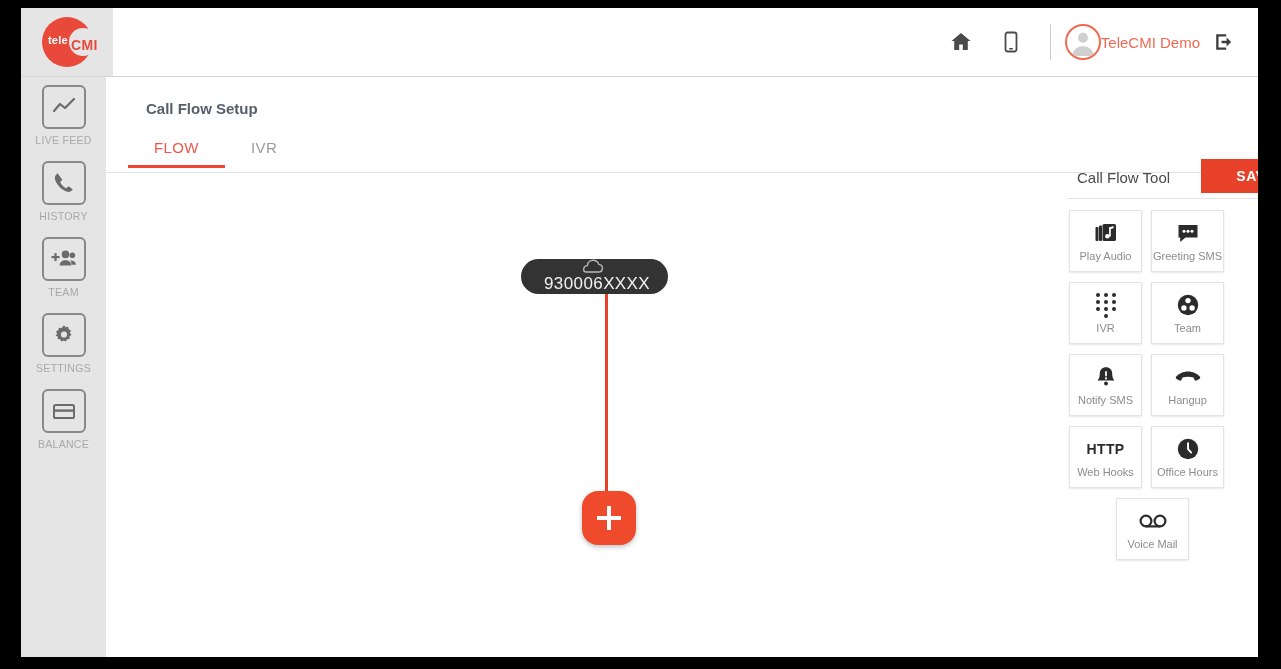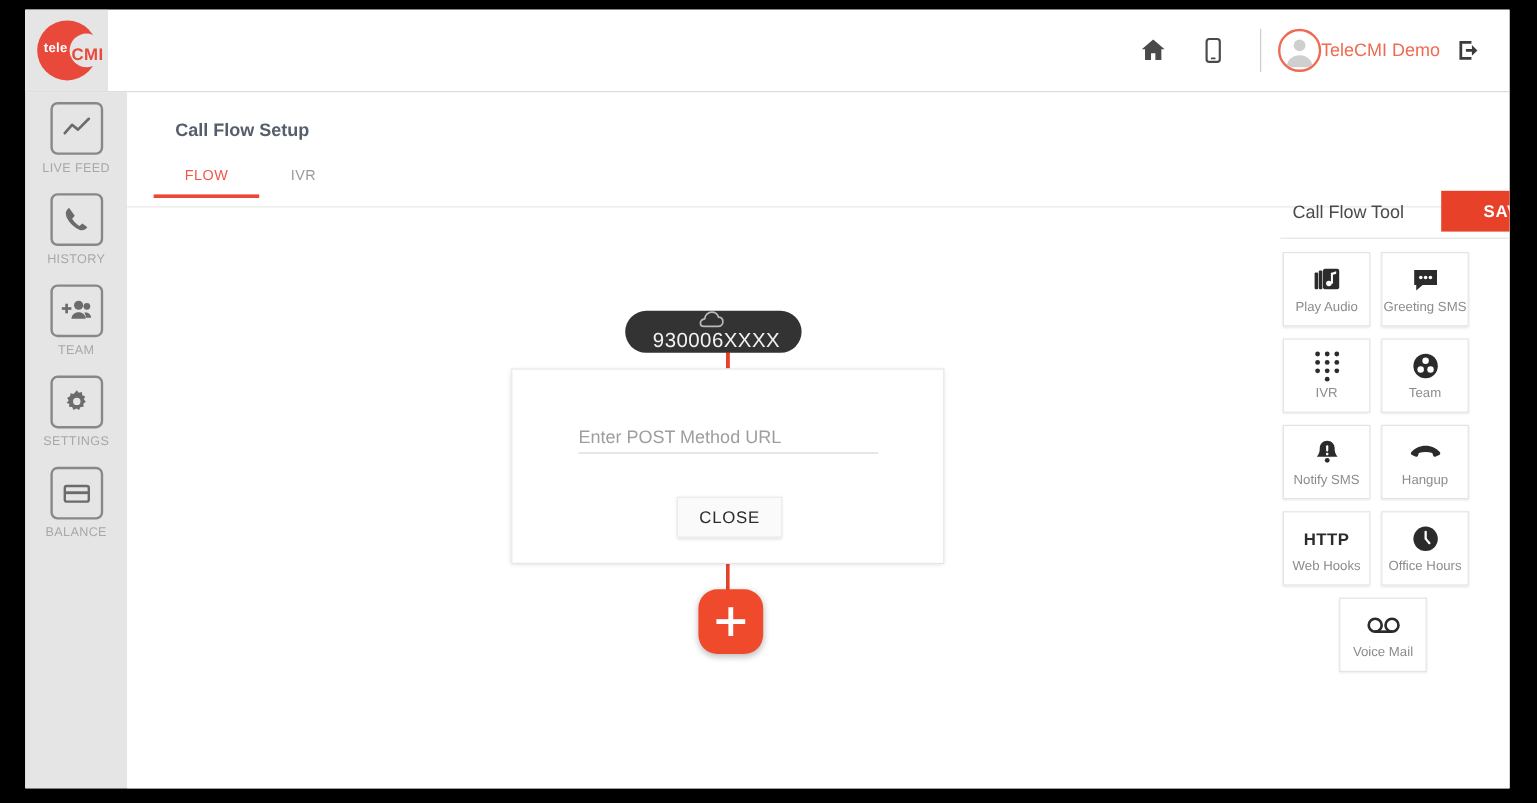--- a/index.html
+++ b/index.html
@@ -31,21 +31,21 @@
   #topbar {
     position: absolute;
     left: 0; top: 0;
     width: 1237px; height: 69px;
     background: #ffffff;
     border-bottom: 1px solid #d4d4d4;
   }
   #logo-cell {
     position: absolute;
     left: 0; top: 0;
-    width: 69px; height: 68px;
+    width: 92px; height: 68px;
     background: #e5e5e5;
     display: flex; align-items: center; justify-content: center;
   }
   .logo-mark {
     position: relative;
     width: 50px; height: 50px;
   }
   .logo-circle {
     position: absolute; left: 0; top: 0;
     width: 50px; height: 50px;
@@ -163,21 +163,21 @@
     font-size: 15px; font-weight: bold;
     color: #555f6b;
   }
   #tabs {
     position: absolute;
     left: 22px; top: 52px;
     display: flex;
   }
   .tab {
     padding: 10px 26px 12px 26px;
-    font-size: 12px;
+    font-size: 15px;
     color: #9a9a9a;
     letter-spacing: .4px;
     cursor: pointer;
     position: relative;
   }
   .tab.active { color: #f1564a; }
   .tab.active::after {
     content: "";
     position: absolute;
     left: 0; bottom: 0;
@@ -471,24 +471,20 @@
 
         <div id="num-node">
           <svg width="26" height="18" viewBox="0 0 26 18" aria-hidden="true">
             <path d="M7.2 15.6h12.1c3.0 0 5.0-2.0 5.0-4.6 0-2.5-1.9-4.4-4.4-4.6C19.0 3.3 16.3 1.4 13.2 1.4 9.4 1.4 6.4 4.3 6.2 8 3.6 8.3 1.8 10.3 1.8 12.5c0 1.8 1.4 3.1 3.3 3.1z" fill="none" stroke="#b9b9b9" stroke-width="1.7" stroke-linejoin="round"></path>
           </svg>
           <span class="num-txt">930006XXXX</span>
         </div>
 
         <div class="connector" style="left:499px; top:121px; height:215px;"></div>
 
-        <div id="url-card">
-          <input id="url-input" type="text" placeholder="Enter POST Method URL" style="">
-          <button id="close-btn">CLOSE</button>
-        </div>
 
         <div id="add-btn">
           <span class="plus-h"></span>
           <span class="plus-v"></span>
         </div>
 
       </div>
 
       <div id="toolpanel">
 

